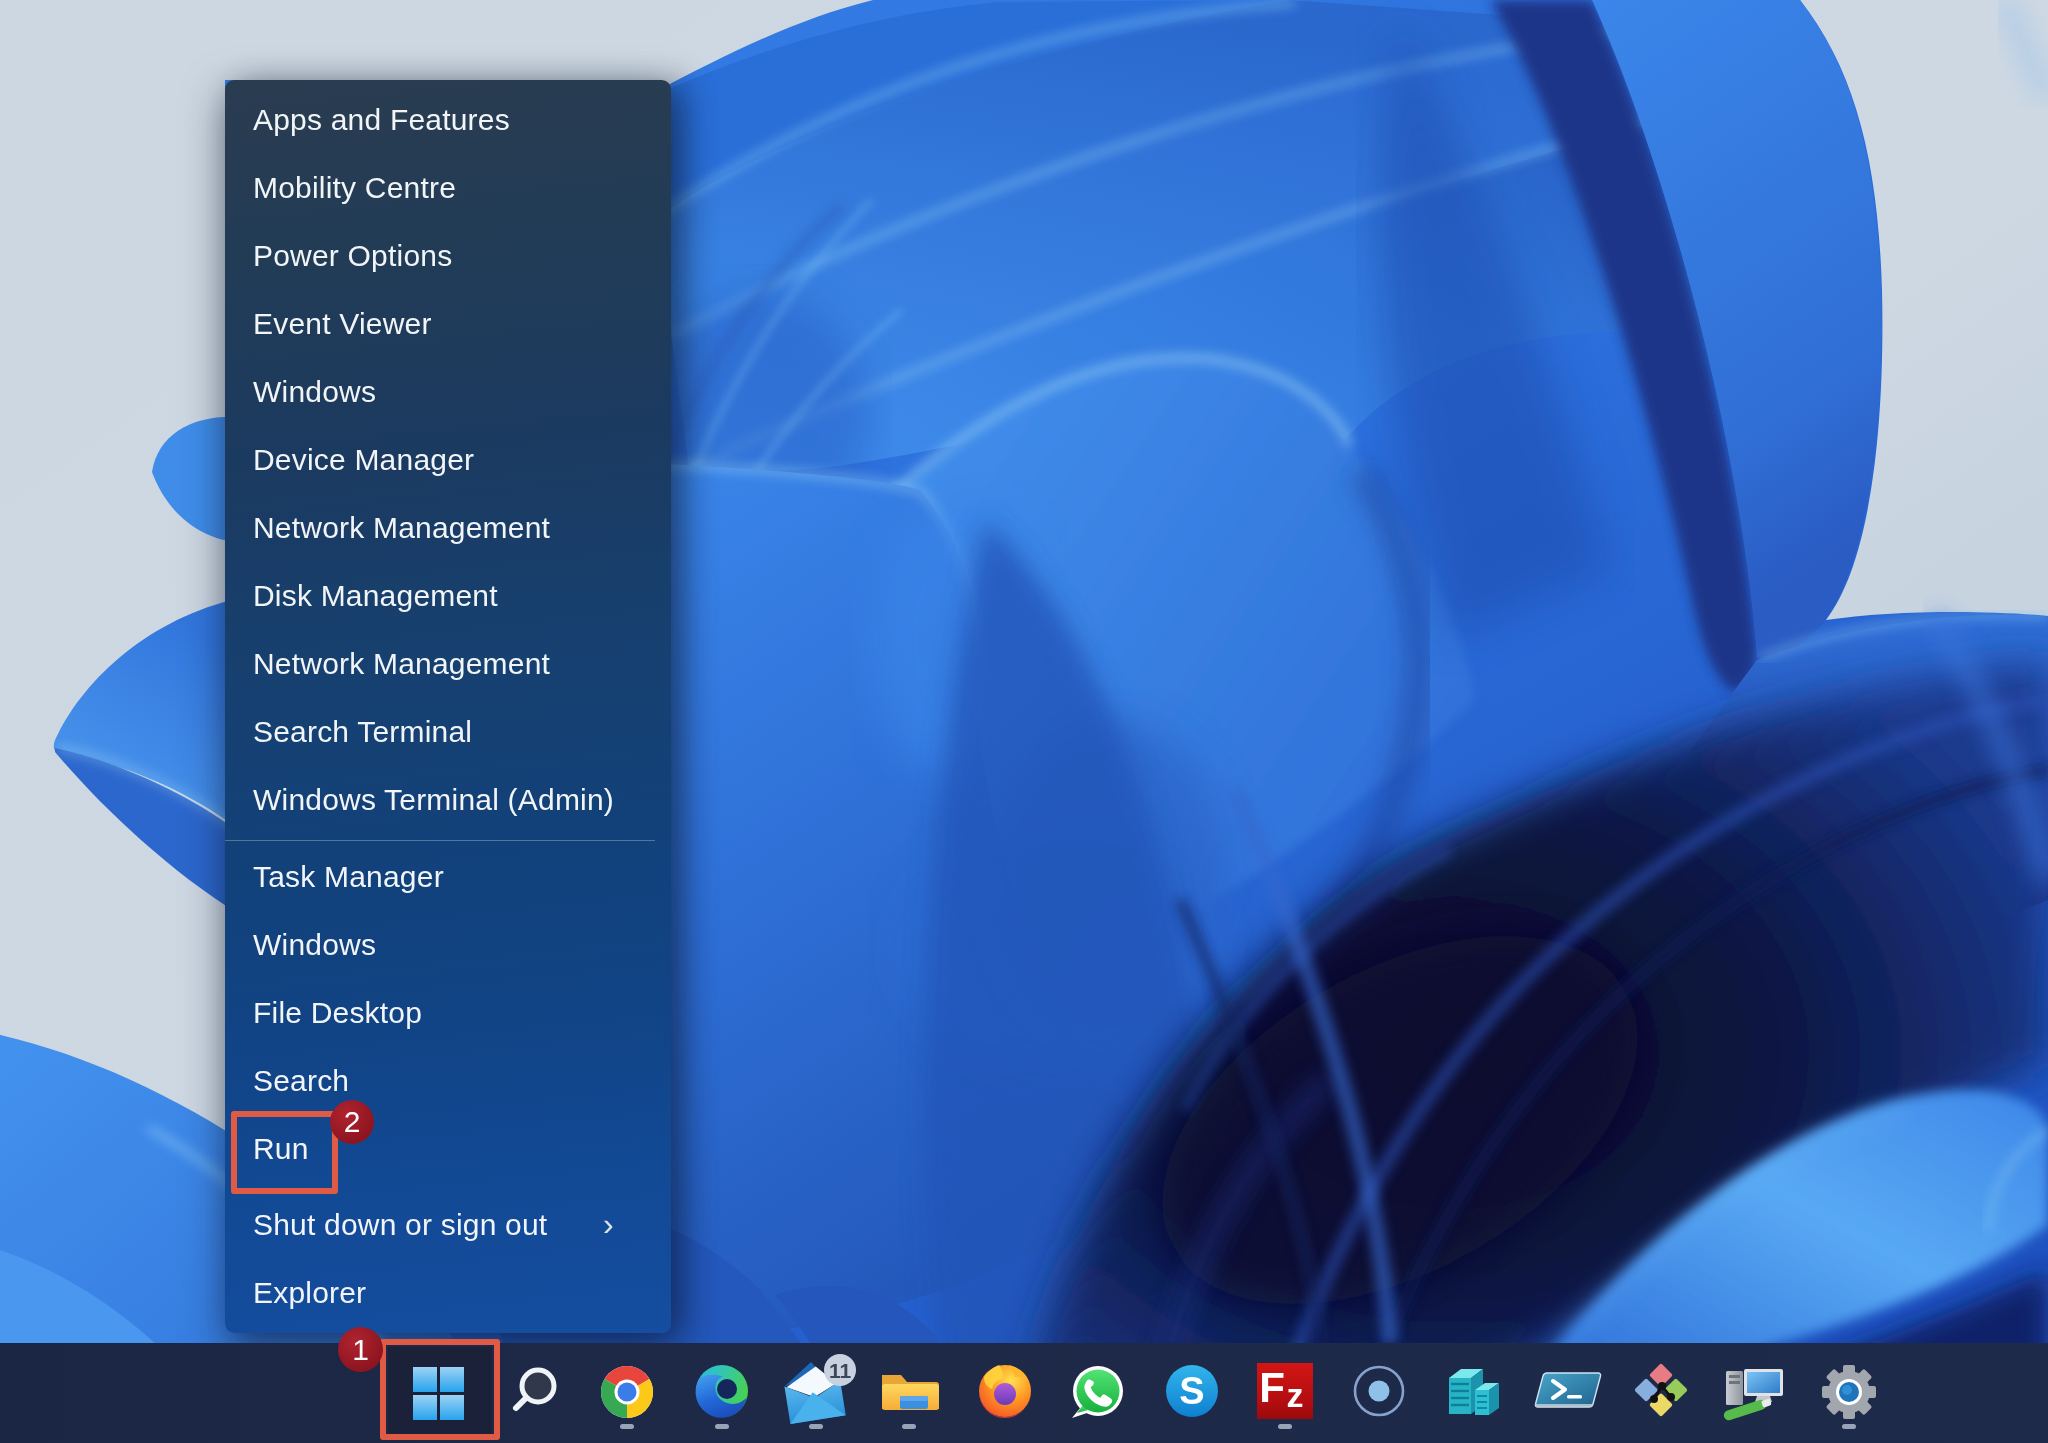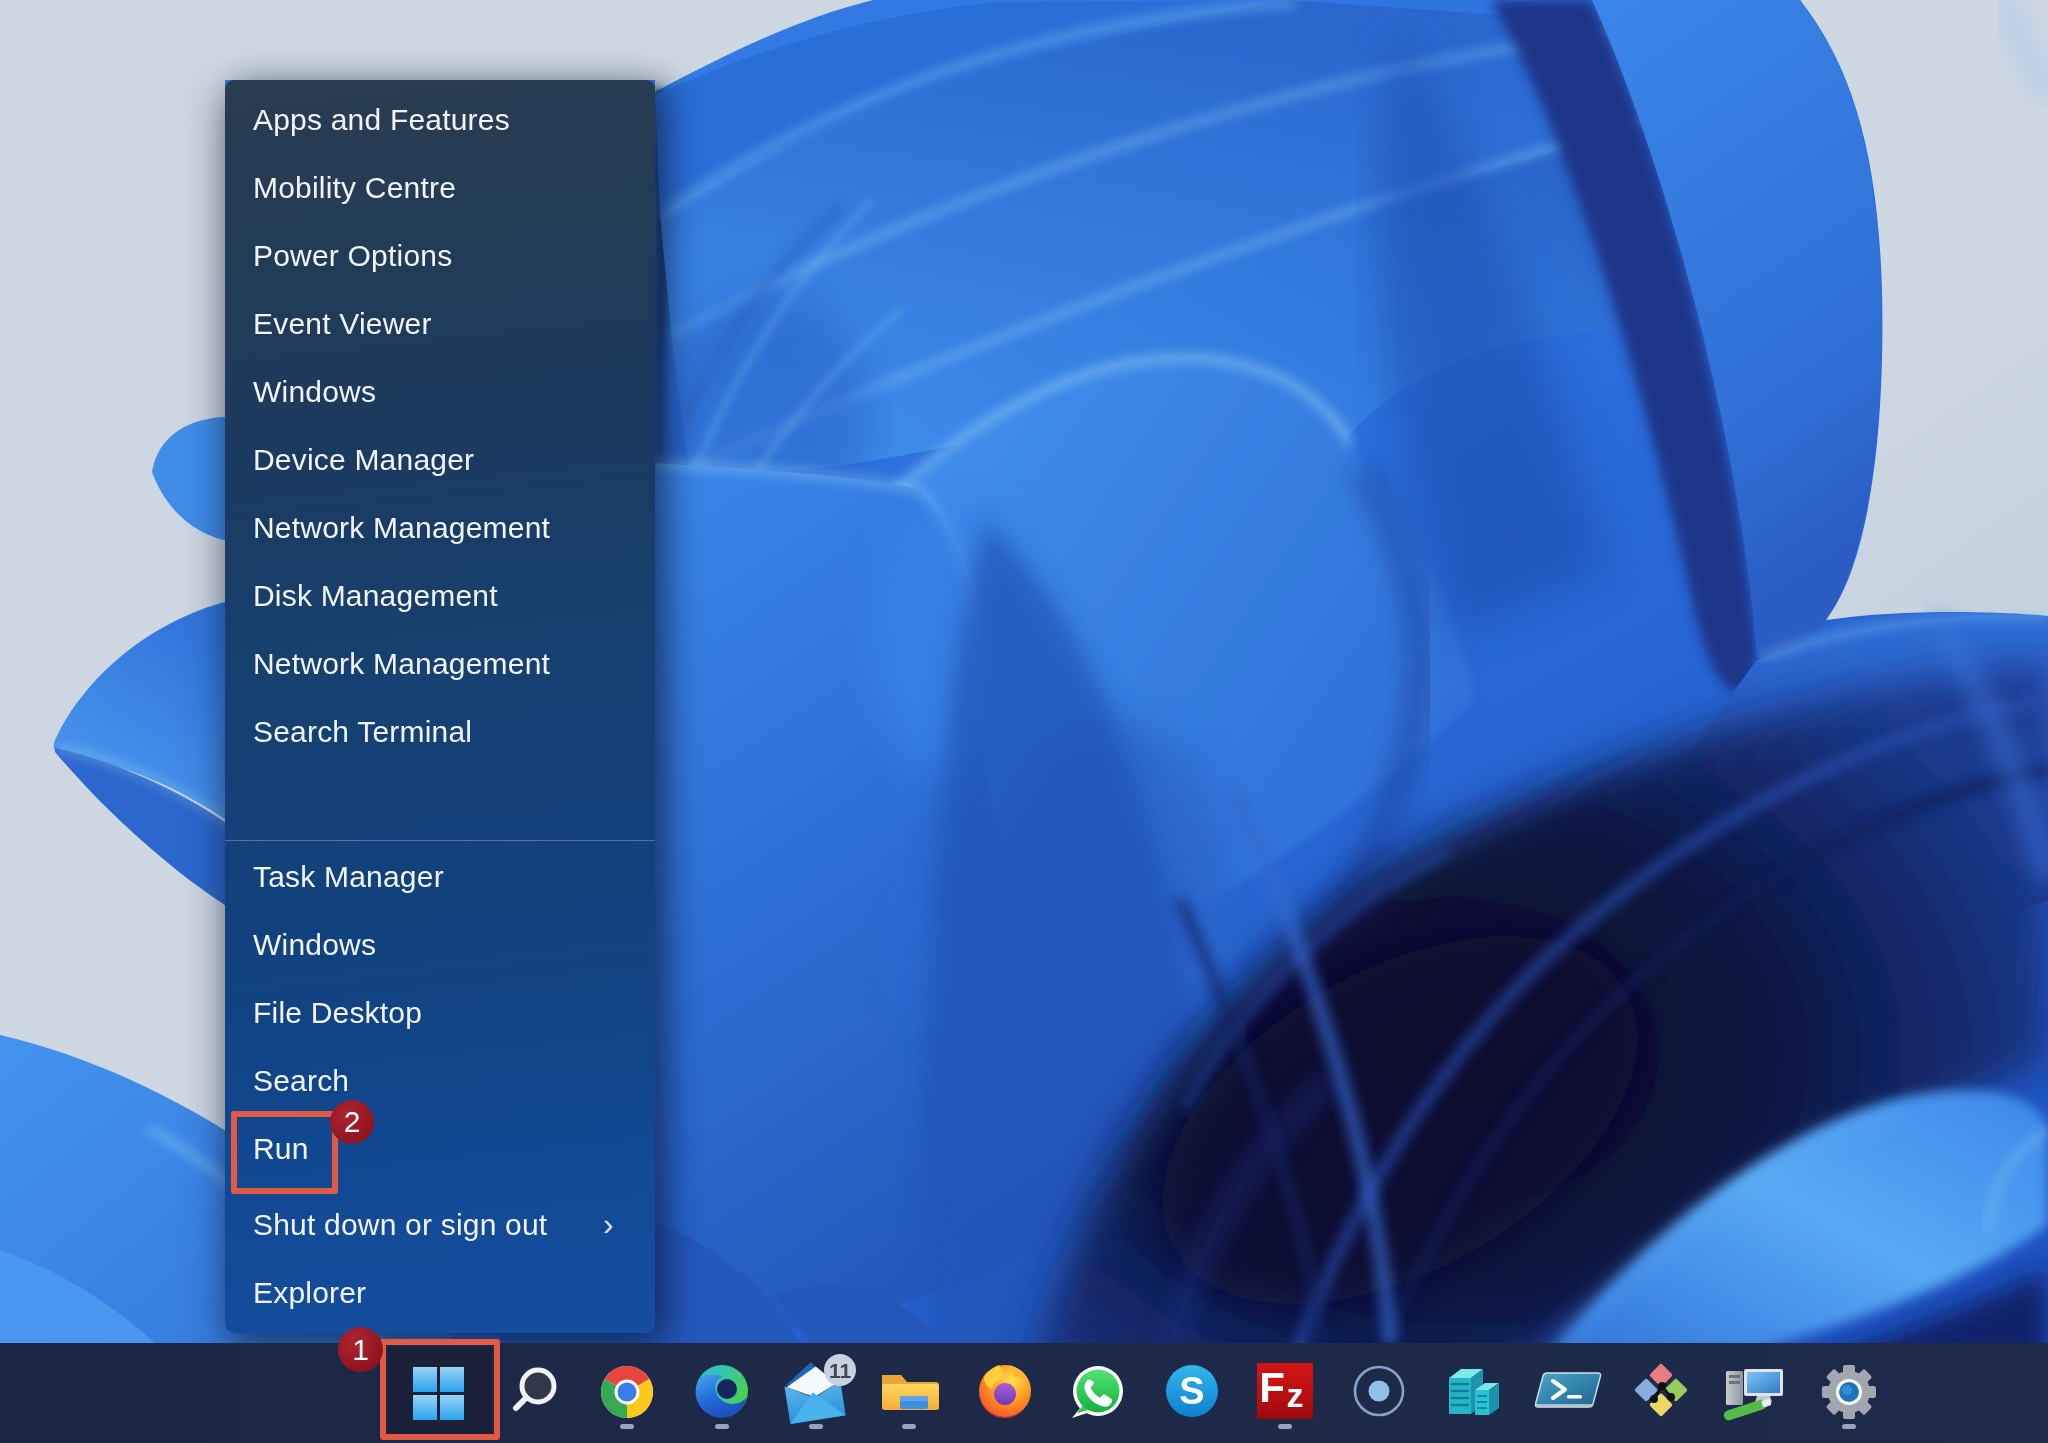--- a/index.html
+++ b/index.html
@@ -4,21 +4,21 @@
 <style>
   html,body{margin:0;padding:0;width:2048px;height:1443px;overflow:hidden;
     font-family:"Liberation Sans",sans-serif;}
   #stage{position:relative;width:2048px;height:1443px;background:#c7d3de;}
   #wall{position:absolute;left:0;top:0;}
   
   #menu{position:absolute;left:225px;top:80px;width:430px;height:1253px;
     border-radius:9px;
     background:linear-gradient(174deg,#2a3c50 0%,#223c56 14%,#1b3a60 30%,#17406f 45%,#124179 60%,#114486 75%,#124a96 88%,#154da0 100%);
     box-shadow:0 14px 42px rgba(10,20,40,.5),14px 4px 30px rgba(10,22,48,.38);
-    color:#f2f5f8;font-size:30px;}
+    color:#f2f5f8;font-size:30px;padding-left:16px;}
   .mi{position:absolute;left:28px;white-space:nowrap;letter-spacing:.2px;height:34px;line-height:34px;}
   #sep{position:absolute;left:0px;top:760px;width:430px;height:1px;background:rgba(230,240,250,.30);}
   #arrow{position:absolute;left:378px;top:1126px;font-size:32px;color:#dce4ec;}
   
   .redbox{position:absolute;border:6px solid #e05a44;background:transparent;border-radius:3px;}
   .badge{position:absolute;border-radius:50%;background:radial-gradient(circle at 38% 32%,#b02330,#8e1520 70%);
     color:#fff;display:flex;align-items:center;justify-content:center;font-size:30px;}
   
   #bar{position:absolute;left:0;top:1343px;width:2048px;height:100px;
     background:linear-gradient(90deg,#1b2644 0%,#1d2947 30%,#1e2a49 100%);}
@@ -193,20 +193,21 @@
   <div class="mi" style="top:23px">Apps and Features</div>
   <div class="mi" style="top:91px">Mobility Centre</div>
   <div class="mi" style="top:159px">Power Options</div>
   <div class="mi" style="top:227px">Event Viewer</div>
   <div class="mi" style="top:295px">Windows</div>
   <div class="mi" style="top:363px">Device Manager</div>
   <div class="mi" style="top:431px">Network Management</div>
   <div class="mi" style="top:499px">Disk Management</div>
   <div class="mi" style="top:567px">Network Management</div>
   <div class="mi" style="top:635px">Search Terminal</div>
+  <div class="mi" style="top:703px">Windows Terminal (Admin)</div>
   <div id="sep"></div>
   <div class="mi" style="top:780px">Task Manager</div>
   <div class="mi" style="top:848px">Windows</div>
   <div class="mi" style="top:916px">File Desktop</div>
   <div class="mi" style="top:984px">Search</div>
   <div class="mi" style="top:1052px">Run</div>
   <div class="mi" style="top:1128px">Shut down or sign out</div>
   <div id="arrow">›</div>
   <div class="mi" style="top:1196px">Explorer</div>
 </div>

